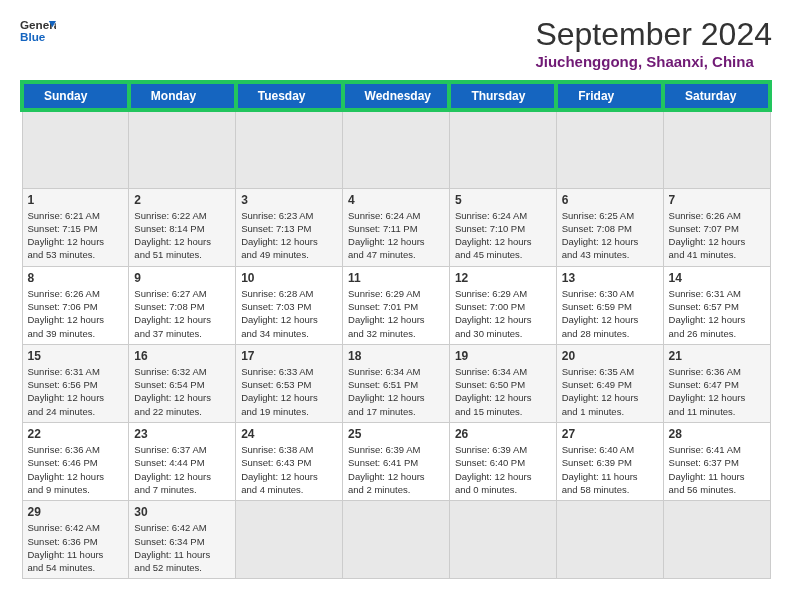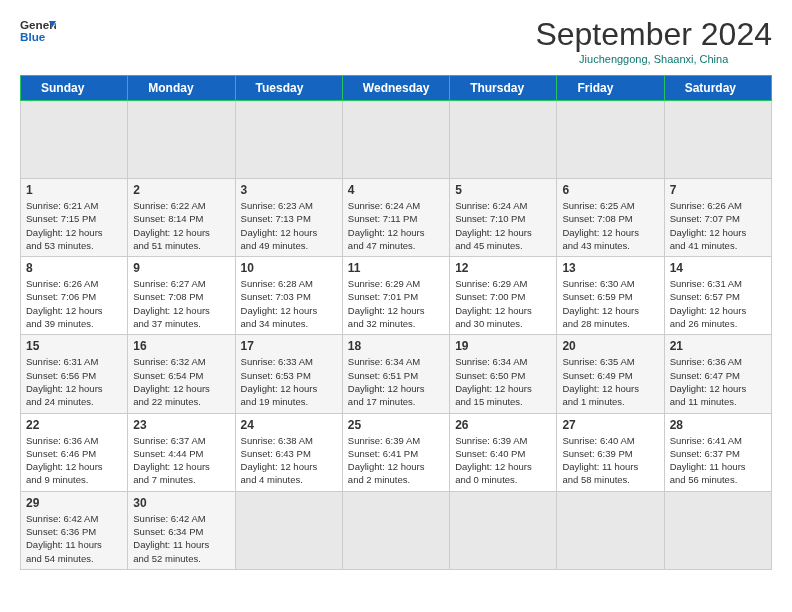--- a/index.html
+++ b/index.html
@@ -25,44 +25,45 @@
     .logo {
       display: flex;
       align-items: center;
       gap: 4px;
     }
     .logo-icon {
       width: 36px;
       height: 28px;
     }
     .title-section {
-      text-align: center;
+      text-align: left;
     }
     .month-title {
       font-size: 32px;
       font-weight: normal;
       color: #333;
     }
     .location {
-      font-size: 11px;
-      color: #0f766e;
+      font-size: 15px;
+      color: #701a75;
+      font-weight: bold;
     }
     .calendar {
       width: 100%;
       border-collapse: collapse;
       table-layout: fixed;
     }
     .calendar th {
       background: #1565c0;
       color: #fff;
       font-size: 12px;
       font-weight: bold;
       padding: 5px 20px;
       text-align: left;
-      border: 1px solid #22c55e;
+      border: 4px solid #22c55e;
     }
     .calendar td {
       border: 1px solid #ccc;
       vertical-align: top;
       padding: 4px 5px;
       font-size: 9.5px;
       color: #333;
       height: 78px;
     }
     .calendar tr:nth-child(even) td {

